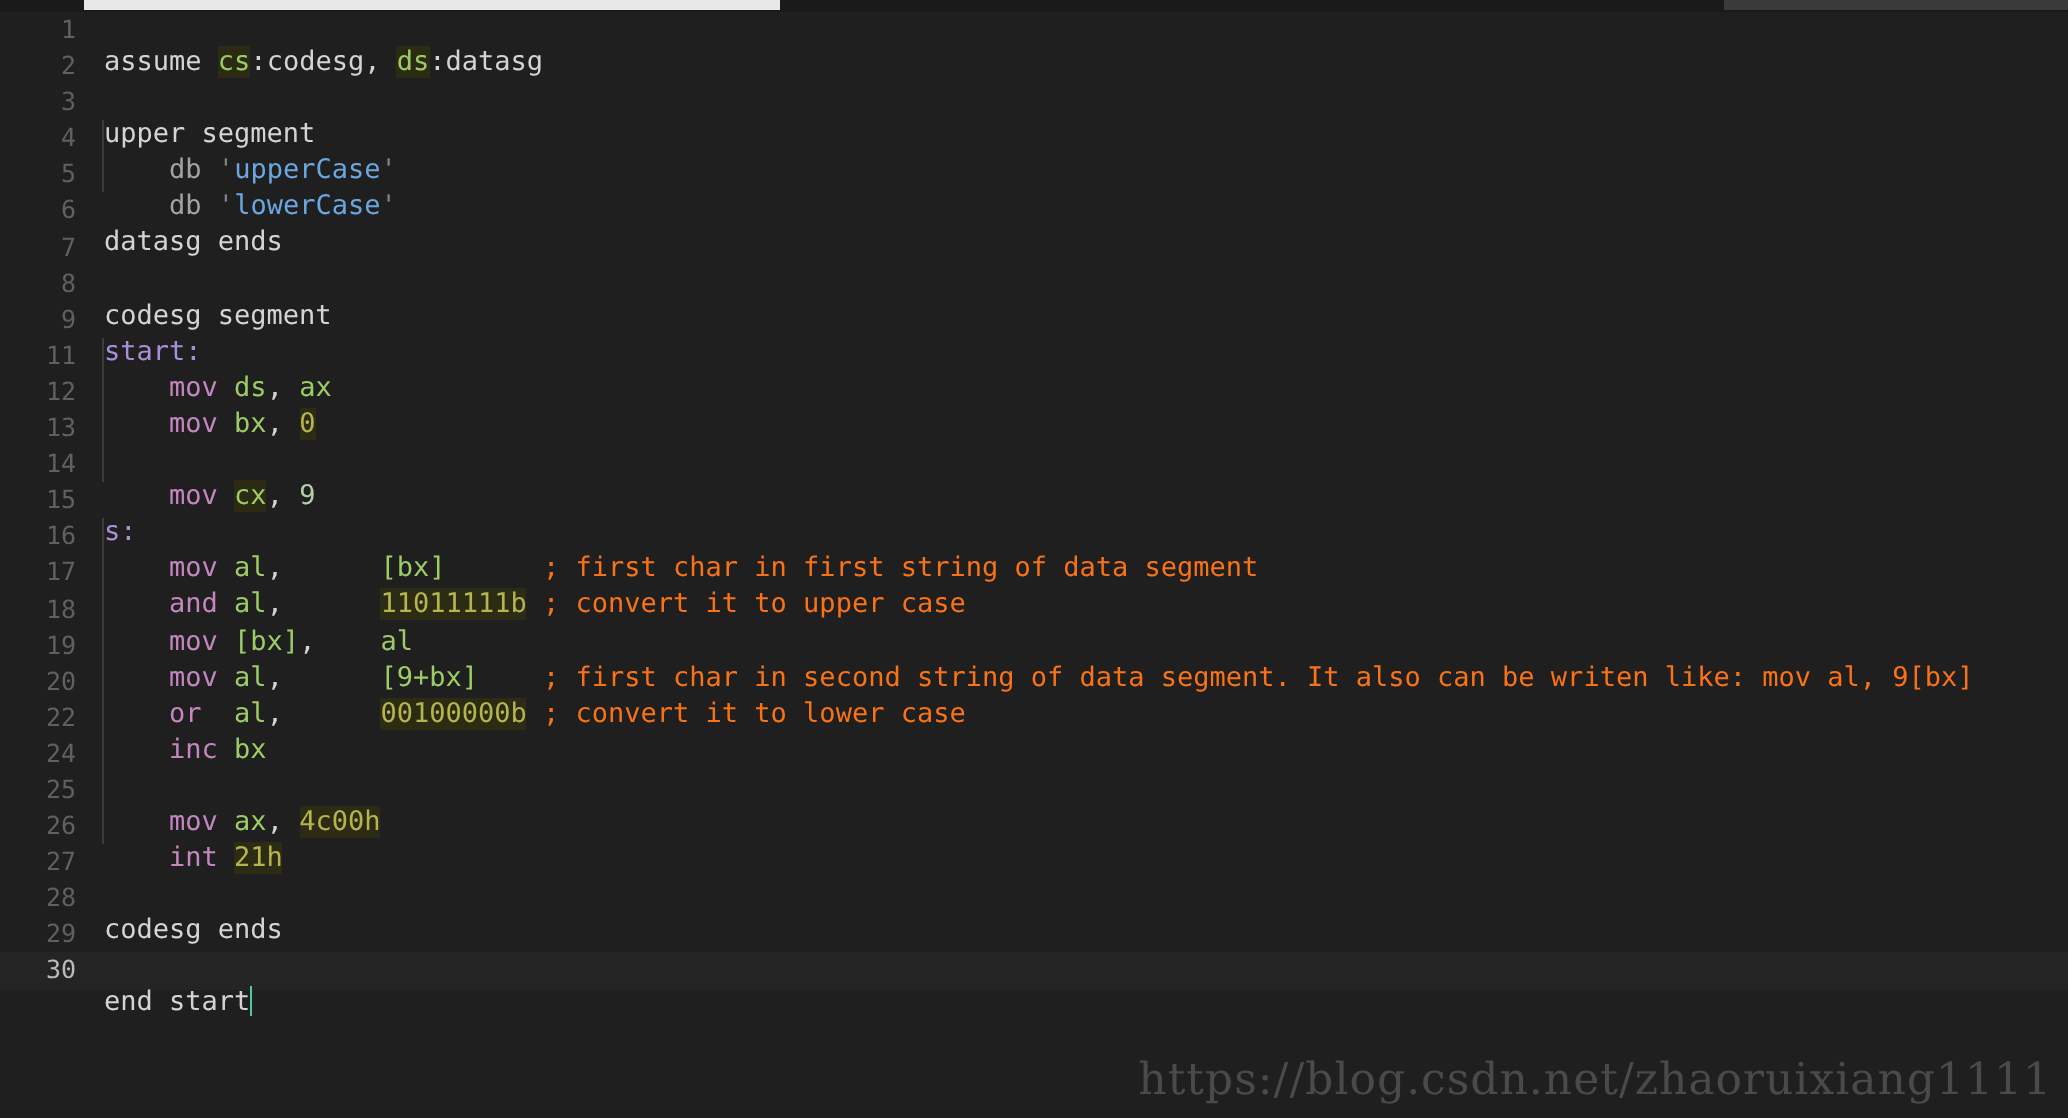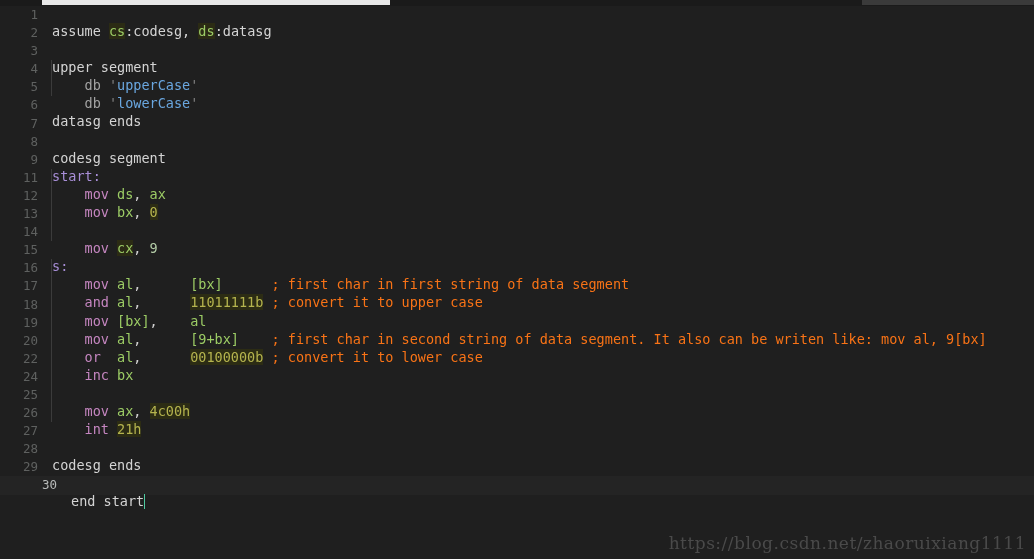--- a/index.html
+++ b/index.html
@@ -57,21 +57,20 @@
 
   .code-line {
     position: relative;
     height: 18.1px;
     line-height: 18.1px;
     white-space: pre;
     font-size: 13.5px;
   }
   .code-line.active {
     background: #242424;
-    padding-left: 19px;
   }
 
   .ln {
     display: inline-block;
     width: 38px;
     text-align: right;
     color: #5f6160;
     font-size: 12.5px;
     padding-right: 0px;
     vertical-align: top;
@@ -124,21 +123,21 @@
     margin-left: 0px;
   }
 
   
   #watermark {
     position: absolute;
     right: 8px;
     bottom: 6px;
     color: #4a4a4a;
     font-family: "DejaVu Serif", "Liberation Serif", serif;
-    font-size: 17px;
+    font-size: 22px;
     letter-spacing: 0.5px;
     user-select: none;
   }
 </style>
 </head>
 <body>
 
 <div id="editor-window">
 
   <div id="top-scroll-track">

